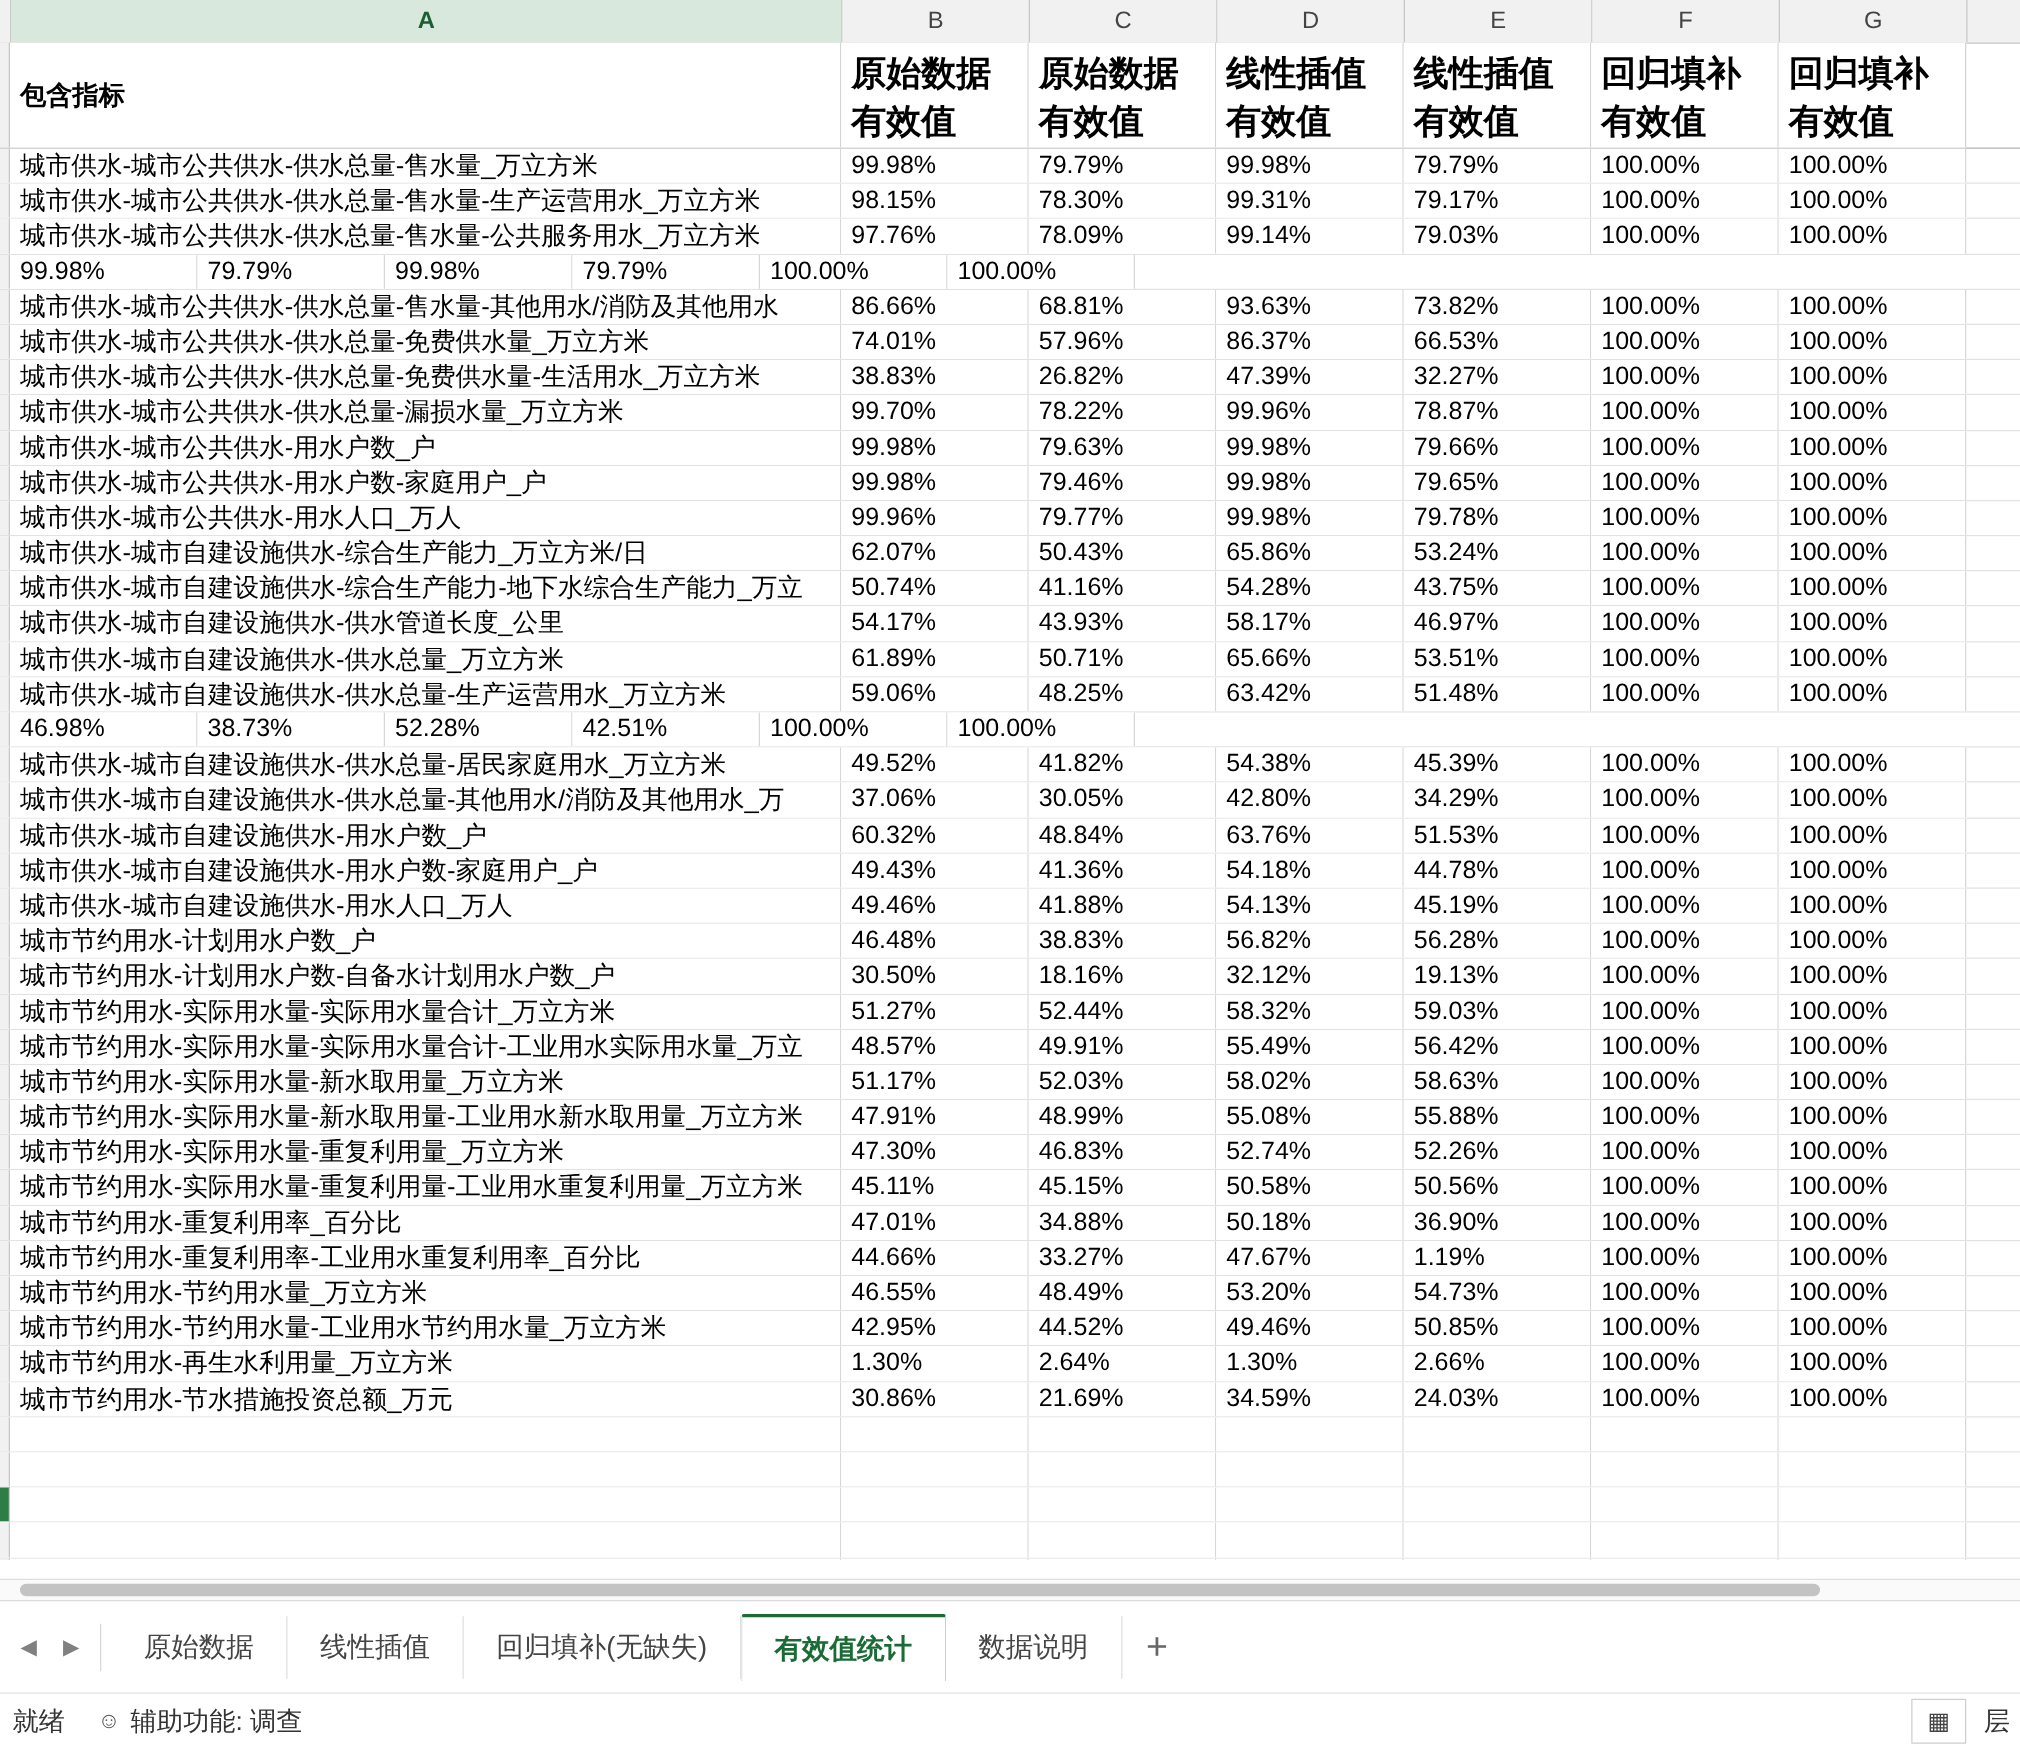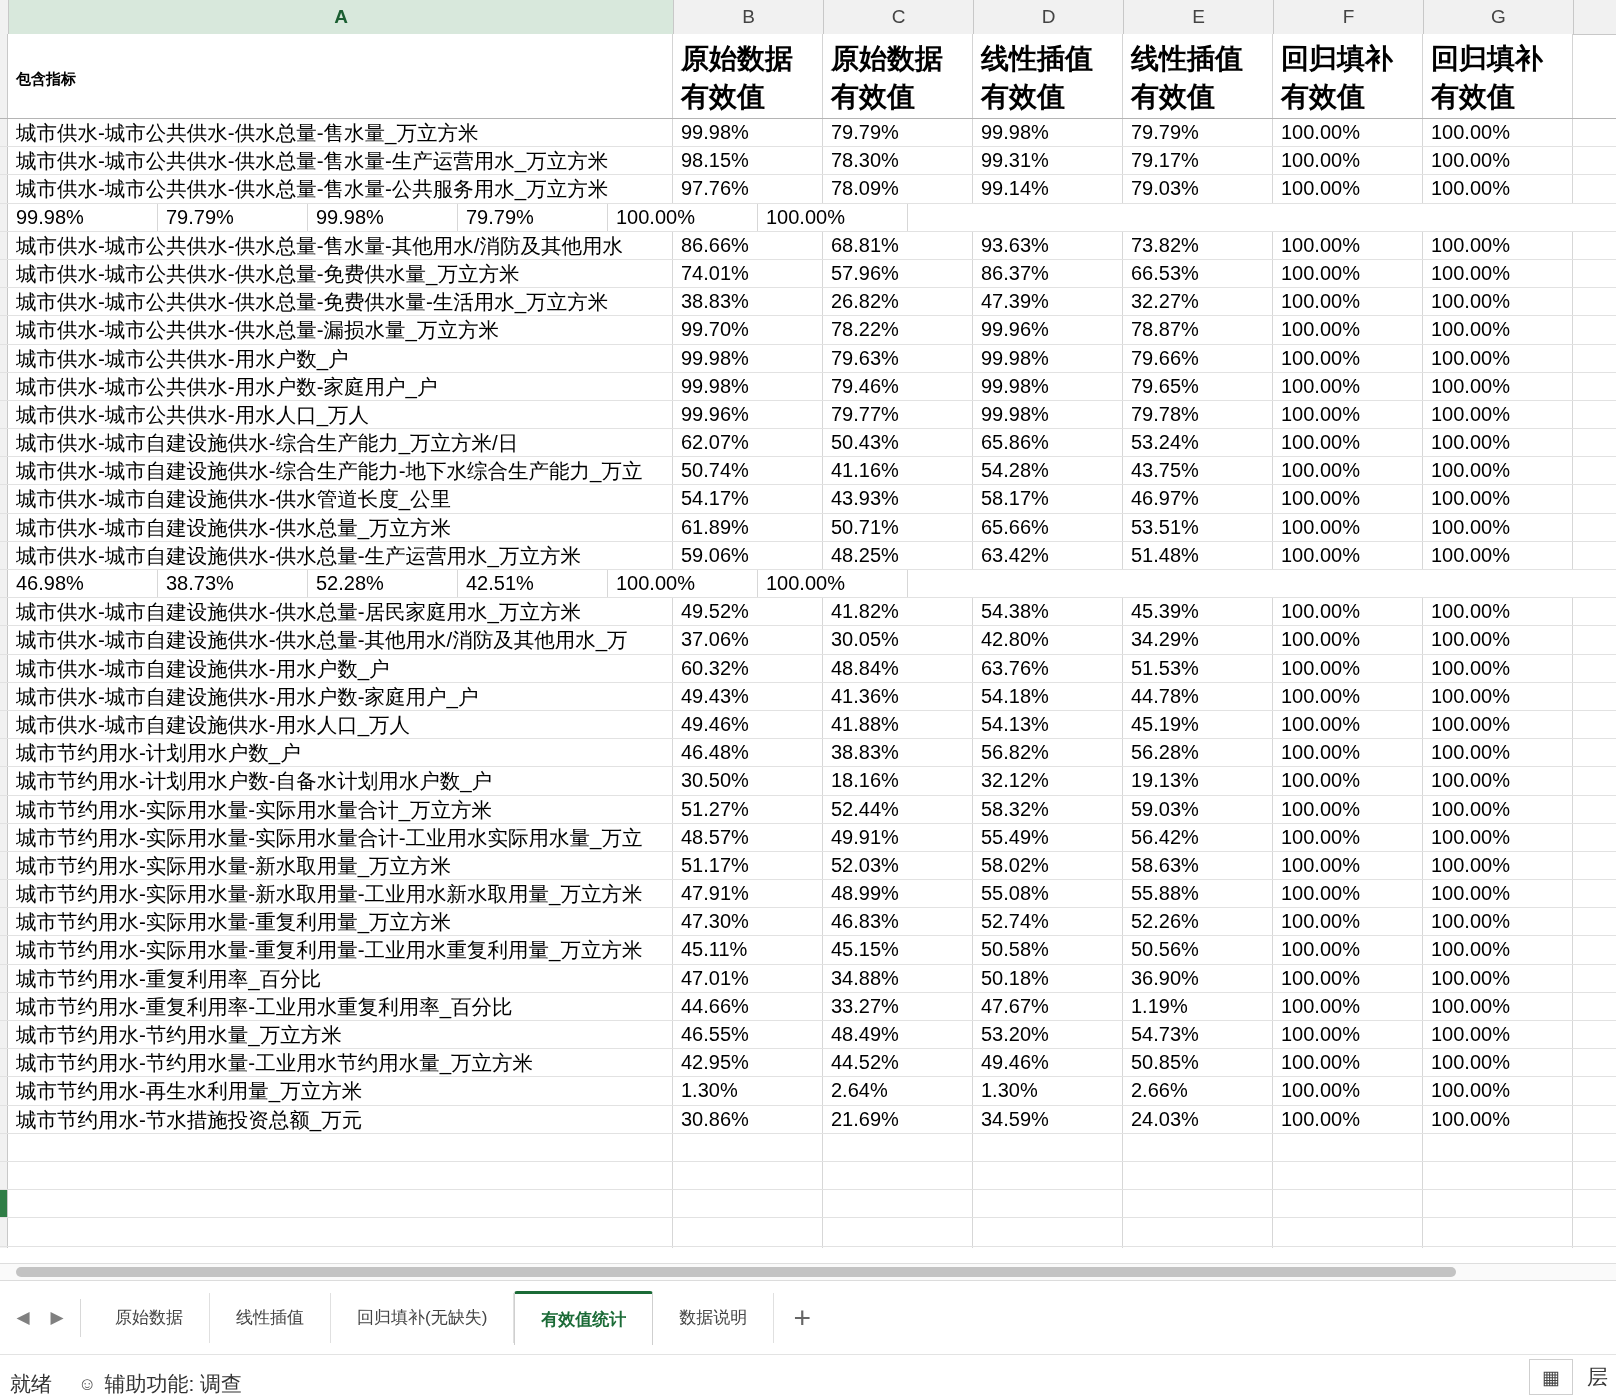--- a/index.html
+++ b/index.html
@@ -77,21 +77,22 @@
     color: #000;
     line-height: 1.35;
     display: flex;
     align-items: flex-start;
     background: #ffffff;
     overflow: hidden;
     white-space: pre-line;
   }
   .hdr-cell.first {
     align-items: center;
-    font-size: 15px;
+    font-size: 21px;
+    font-family: Liberation Mono, monospace;
   }
 
   .row {
     display: flex;
     height: 27.2px;
     border-bottom: 1px solid #e2e2e2;
   }
   .cell {
     box-sizing: border-box;
     border-right: 1px solid #d7d7d7;
@@ -164,21 +165,21 @@
     width: 1px;
     height: 38px;
     background: #d8d8d8;
     margin: 0 8px 0 6px;
   }
   .tab {
     height: 50px;
     padding: 0 26px;
     display: flex;
     align-items: center;
-    font-size: 17px;
+    font-size: 22px;
     color: #444;
     border-right: 1px solid #e0e0e0;
     box-sizing: border-box;
     white-space: nowrap;
   }
   .tab.active {
     color: #1b6b37;
     font-weight: bold;
     background: #ffffff;
     border: 1px solid #cfcfcf;
@@ -200,21 +201,21 @@
   
   .statusbar {
     position: absolute;
     left: 0;
     right: 0;
     bottom: 0;
     height: 44px;
     background: #ffffff;
     border-top: 1px solid #e3e3e3;
     display: flex;
-    align-items: flex-end;
+    align-items: center;
     font-size: 21px;
     color: #333;
     padding-left: 10px;
     box-sizing: border-box;
   }
   .status-ready { margin-right: 26px; }
   .status-access { display: flex; align-items: center; gap: 8px; color: #333; }
   .access-glyph { font-size: 18px; color: #555; }
   .status-right {
     position: absolute;

